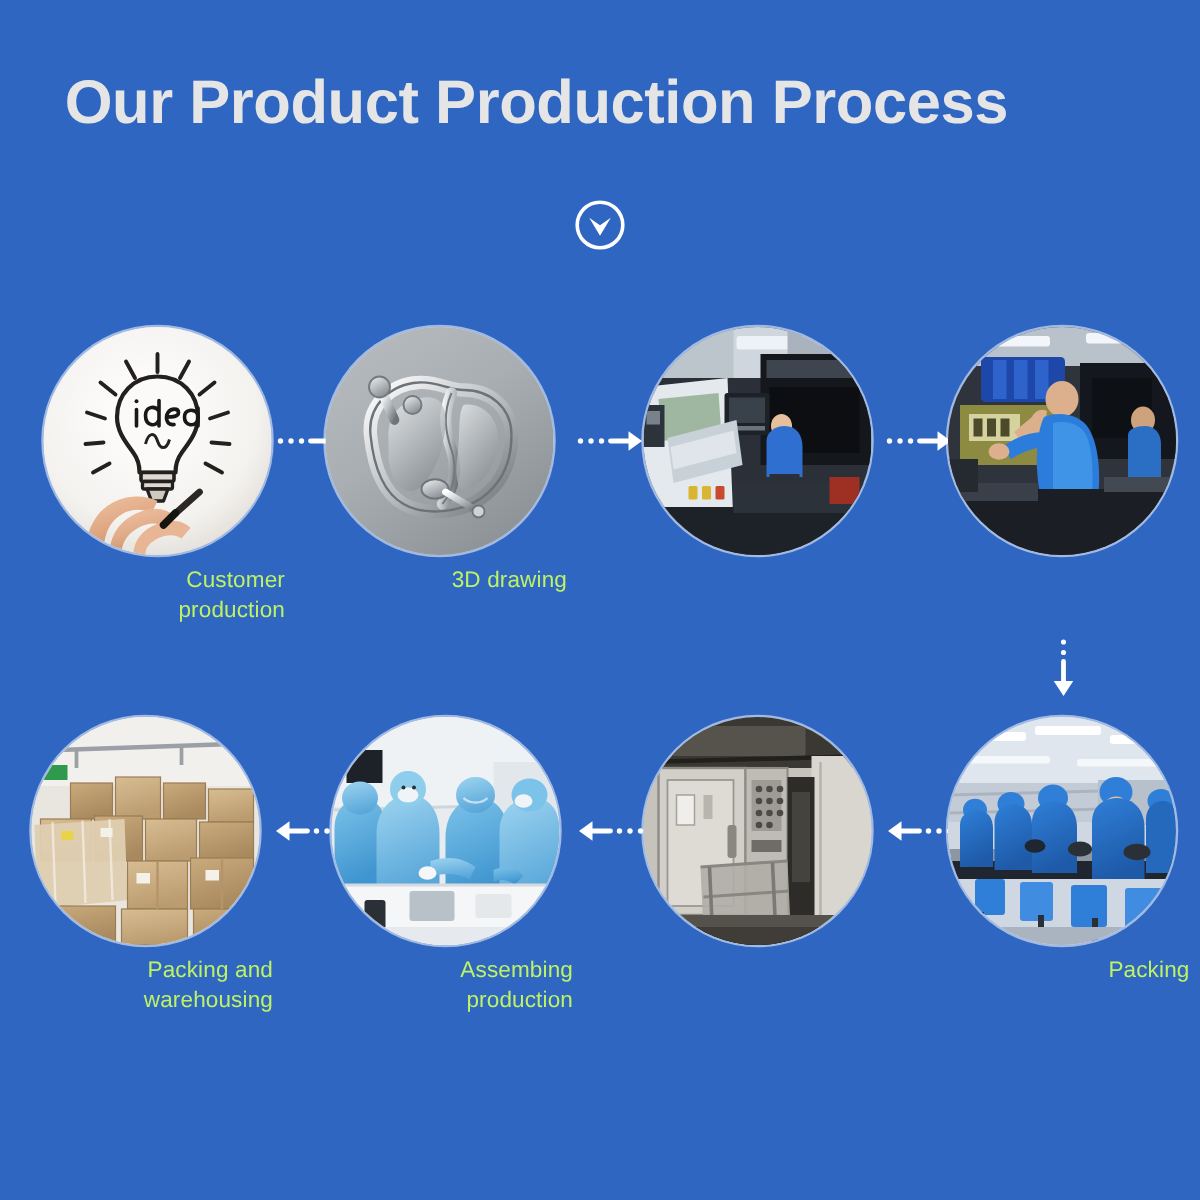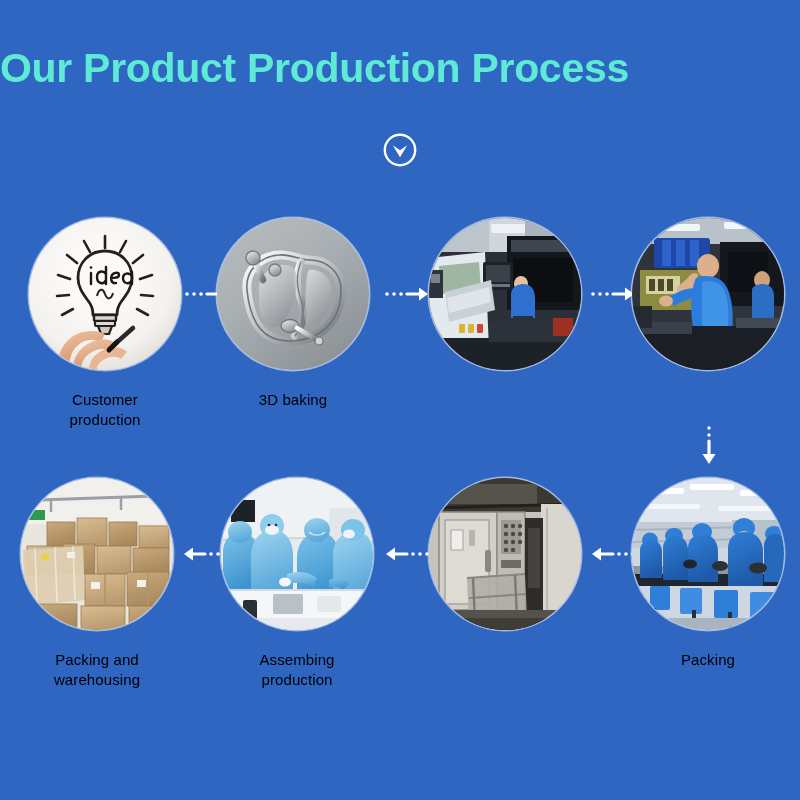--- a/index.html
+++ b/index.html
@@ -24,22 +24,22 @@
     background: #2e66c2;
     overflow: hidden;
   }
 
   
   .title {
     position: absolute;
     left: 0;
     top: 46px;
     width: 672px;
-    text-align: left;
-    color: #5eead4;
+    text-align: right;
+    color: #e5e5e5;
     font-size: 41px;
     font-weight: 900;
     letter-spacing: -0.3px;
     line-height: 1.1;
     white-space: nowrap;
   }
 
   
   .chevron-badge {
     position: absolute;
@@ -78,26 +78,27 @@
 
   .circle .art {
     position: absolute;
     inset: 0;
     width: 100%;
     height: 100%;
     display: block;
   }
 
   .label {
-    margin-top: 20px;
-    color: #000000;
+    margin-top: 7px;
+    color: #bef264;
     font-size: 15px;
     font-weight: 400;
     line-height: 1.35;
     letter-spacing: 0.1px;
+    text-align: right;
   }
 
   
   .arrow-h {
     position: absolute;
     width: 52px;
     height: 24px;
     top: 64px;
   }
   .arrow-v {
@@ -227,21 +228,21 @@
           <path d="M46 62 L38 44" stroke="url(#rimG)" stroke-width="6.5" stroke-linecap="round"></path>
           <circle cx="36" cy="40" r="7" fill="url(#metalG)" stroke="#757a7f" stroke-width="1.3"></circle>
           <circle cx="58" cy="52" r="6" fill="url(#metalG)" stroke="#757a7f" stroke-width="1.3"></circle>
 
           <ellipse cx="73" cy="108" rx="9" ry="6.5" fill="url(#metalG)" stroke="#70757a" stroke-width="1.3"></ellipse>
           <path d="M80 110 L100 122" stroke="url(#rimG)" stroke-width="4.5" stroke-linecap="round"></path>
           <circle cx="102" cy="123" r="4" fill="#cfd3d6" stroke="#6f7479" stroke-width="1.2"></circle>
         </svg>
       </div>
       <div class="label">
-        <div>3D baking</div>
+        <div>3D drawing</div>
       </div>
     </div>
 
     <div class="arrow-h" style="left:382px;">
       <svg viewBox="0 0 52 24" width="52" height="24">
         <circle cx="5" cy="12" r="1.8" fill="#ffffff"></circle>
         <circle cx="12" cy="12" r="1.8" fill="#ffffff"></circle>
         <circle cx="19" cy="12" r="1.8" fill="#ffffff"></circle>
         <path d="M25 12 L40 12" stroke="#ffffff" stroke-width="3.2" stroke-linecap="round"></path>
         <path d="M37 5.5 L46 12 L37 18.5 Z" fill="#ffffff"></path>

